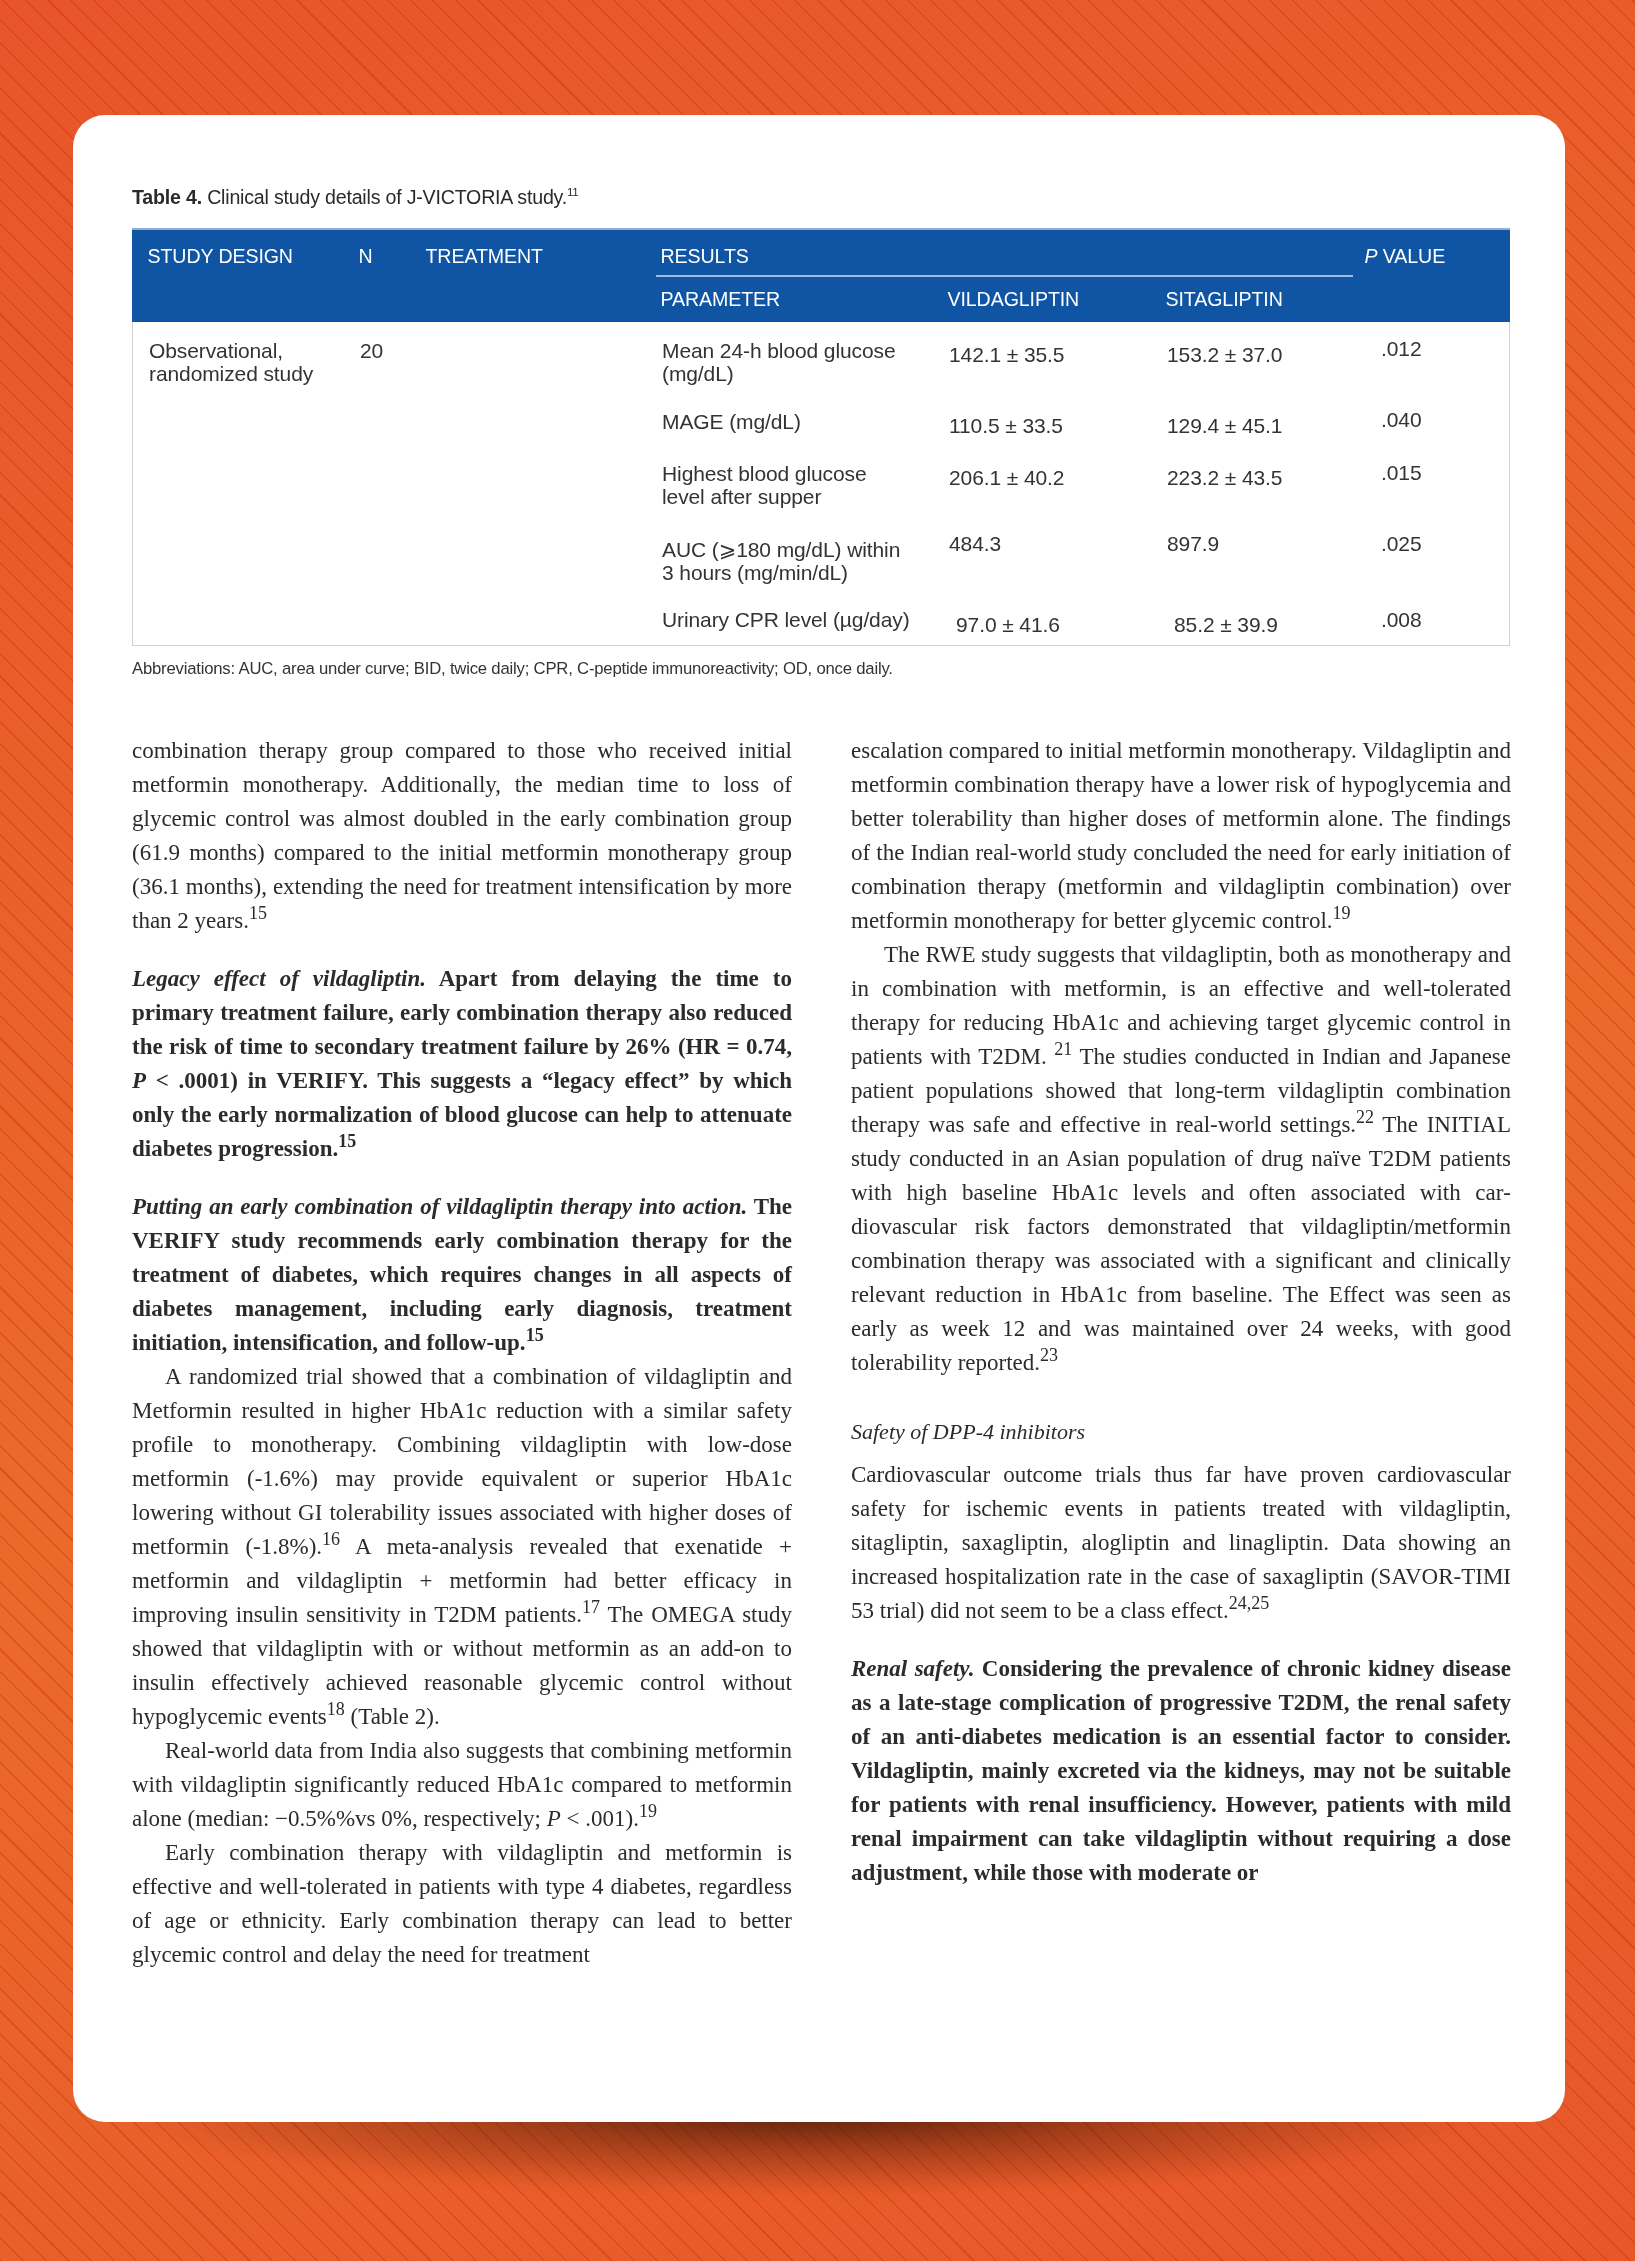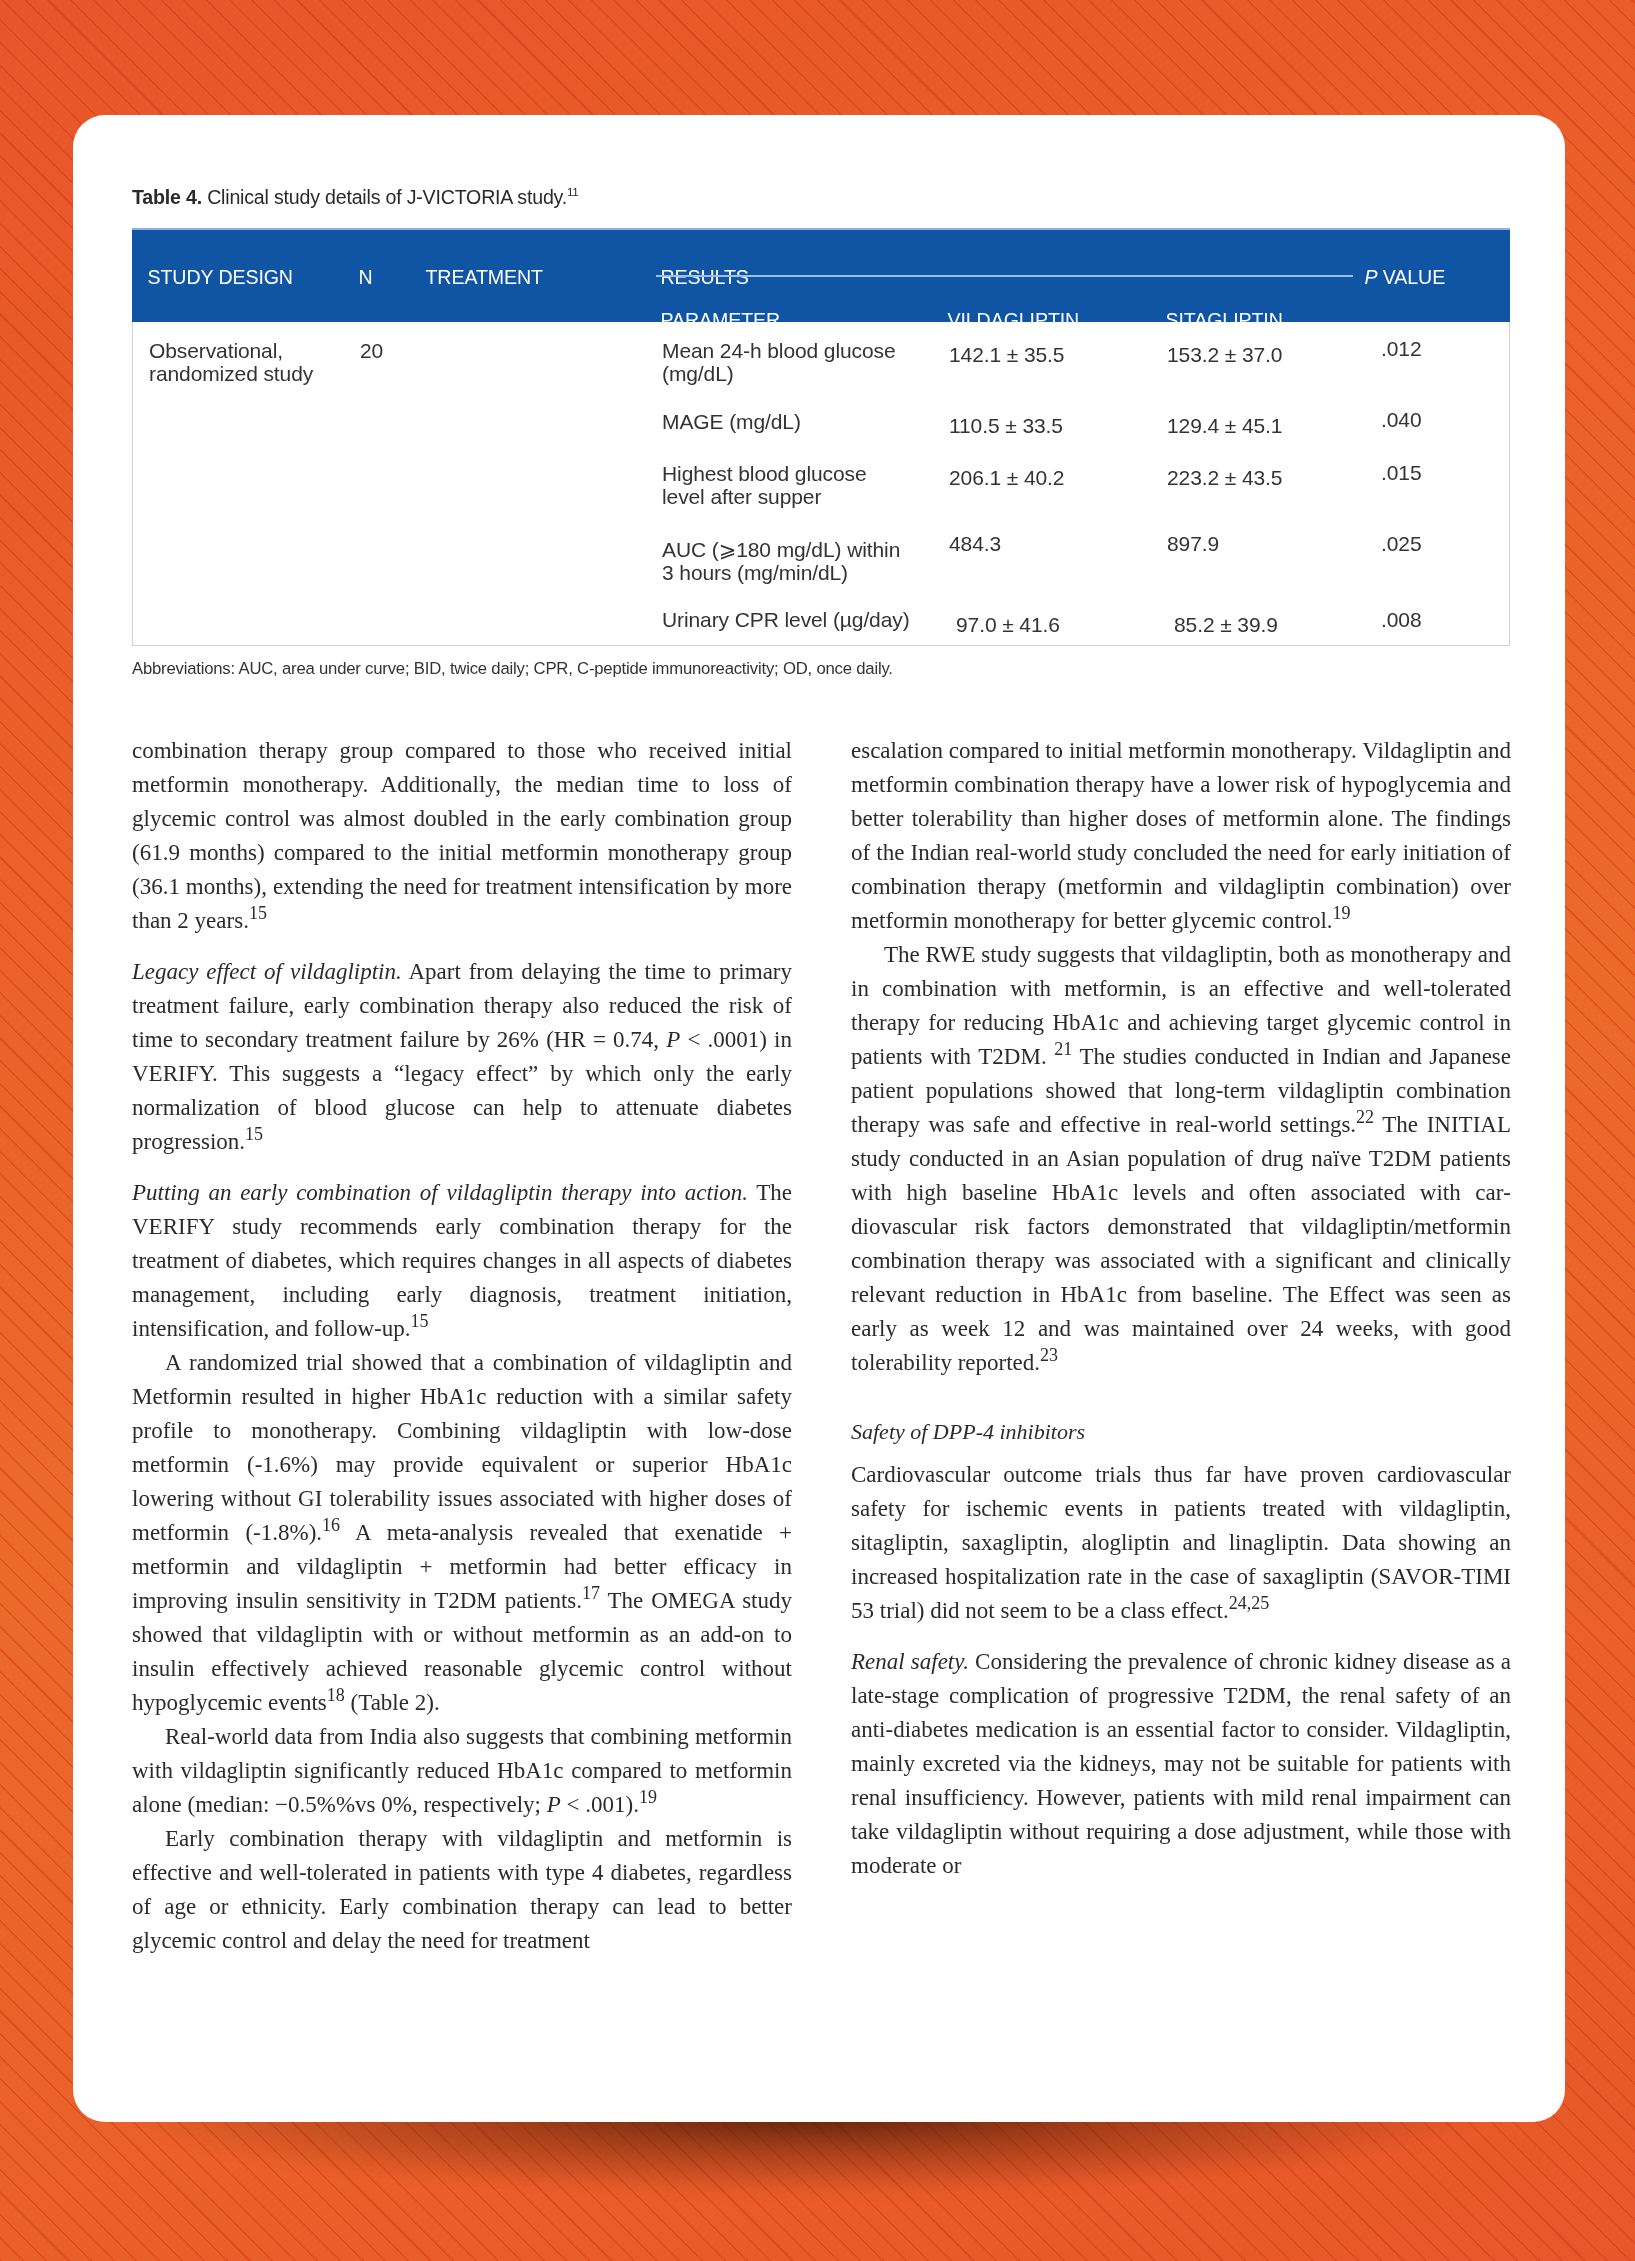--- a/index.html
+++ b/index.html
@@ -29,36 +29,36 @@
   .table-caption sup { font-size: 11.6px; }
   .tbl {
     position: absolute; left: 59px; top: 113px; width: 1378px; height: 418px;
     border: 1.5px solid #cfcfd4; border-top: none; box-sizing: border-box;
     font-family: "Liberation Sans", sans-serif;
   }
   .thead {
     position: absolute; left: -1.5px; top: 0; width: 1378px; height: 94px;
     background: #0f55a4; border-top: 2.2px solid #8fb0dc; color: #fff; box-sizing: border-box;
   }
-  .th { position: absolute; font-size: 19.6px; letter-spacing: -0.1px; color: #ffffff; margin-top: 21px; }
+  .th { position: absolute; font-size: 19.6px; letter-spacing: -0.1px; color: #ffffff; }
   .th i { font-style: italic; }
   .results-rule { position: absolute; left: 524px; top: 45px; width: 697px; height: 2.2px; background: #9fbde3; }
   .td { position: absolute; font-size: 21px; line-height: 23px; color: #333; letter-spacing: -0.1px; }
   .abbrev {
     position: absolute; left: 59px; top: 544px;
     font-family: "Liberation Sans", sans-serif; font-size: 16.7px; color: #333; letter-spacing: -0.2px;
   }
   .col {
     position: absolute; top: 619px; width: 660px;
     font-size: 23px; line-height: 34px; color: #2b2b2b; text-align: justify;
     hyphens: manual;
   }
   .col p { margin: 0; }
   .col p.indent { text-indent: 33px; }
-  .col p.gap { margin-top: 17px; }
+  .col p.gap { margin-top: 24px; font-weight: bold; }
   .col sup { font-size: 18px; line-height: 0; }
   .col i { font-style: italic; }
   .col h3 { font-style: italic; font-weight: normal; font-size: 22px; margin: 35px 0 8.7px 0; line-height: 34px; }
   .left { left: 59px; }
   .right { left: 778px; }
 </style>
 </head>
 <body>
 
 <div class="shadow"></div>

